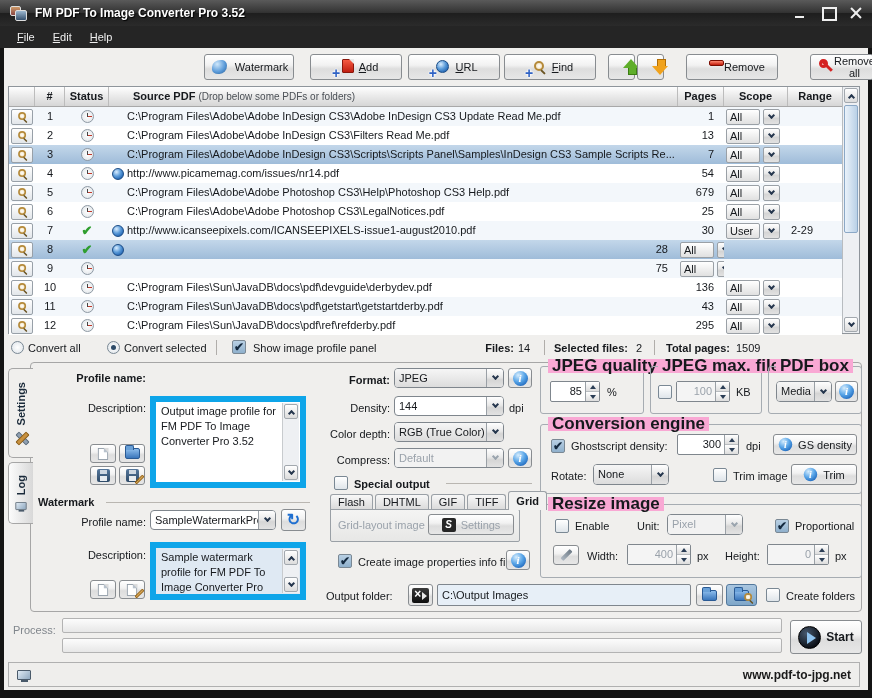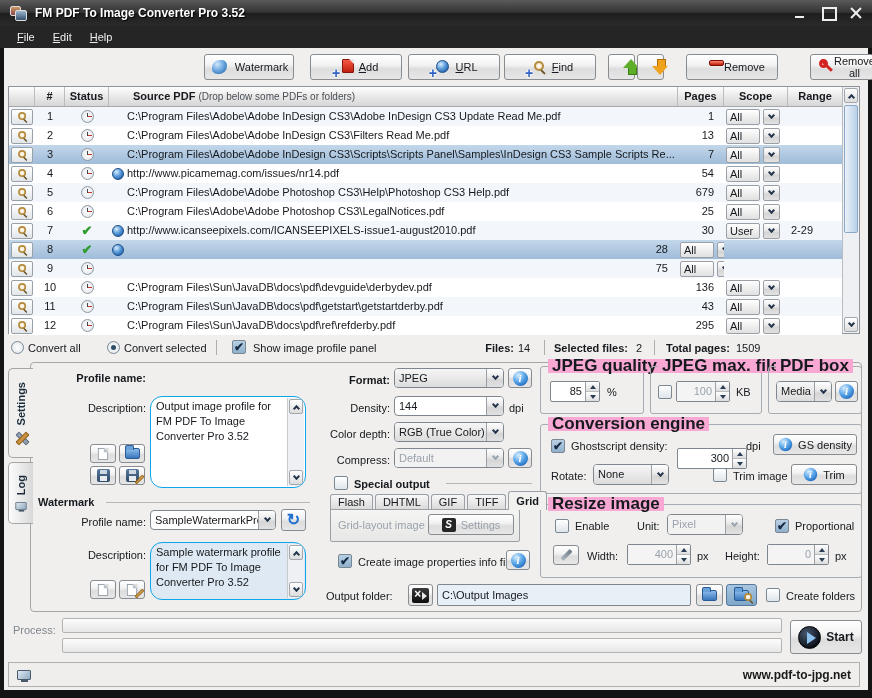--- a/index.html
+++ b/index.html
@@ -121,21 +121,21 @@
   .radio.sel::after { content:''; position:absolute; left:3px; top:3px; width:5px; height:5px; border-radius:50%; background:#2c4a68; }
 
   
   .lbl { position:absolute; font-size:11px; line-height:20px; white-space:nowrap; }
   .lbl.r { text-align:right; } .lbl.b { font-weight:bold; } .lbl.dim { color:#9aa2ab; } .lbl.gray { color:#80868c; }
   .hline { position:absolute; height:1px; background:#b9b6b1; }
 
   
   .input { position:absolute; border:1px solid #7f868d; border-radius:2px; background:#fff; font:11px "Liberation Sans",sans-serif; padding:0 4px; color:#16191d; }
   .input.blue { background:#e7eff7; }
-  .tarea { position:absolute; border:1px solid #0ea5e9; border-radius:12px; background:#fff; font-size:11px; line-height:15px; padding:2px 22px 13px 5px; overflow:hidden; }
+  .tarea { position:absolute; border:6px solid #0ea5e9; border-radius:0; background:#fff; font-size:11px; line-height:15px; padding:2px 22px 13px 5px; overflow:hidden; }
   .tarea.blue { background:#dfe9f3; }
   .vscroll { position:absolute; right:1px; top:1px; bottom:1px; width:17px; background:#eef0f3; border-left:1px solid #c8cbce; }
   .sarr { position:absolute; left:1px; right:1px; height:15px; background:linear-gradient(#fff,#dcdcdc); border:1px solid #a2a8ae; border-radius:2px; display:flex; align-items:center; justify-content:center; }
   .sarr.top { top:1px; } .sarr.bot { bottom:1px; }
   .sthumb { position:absolute; left:1px; right:1px; top:18px; height:128px; background:linear-gradient(90deg,#eaf2fa,#b9d0e6); border:1px solid #8ba8c6; border-radius:2px; }
 
   
   .table { position:absolute; left:4px; top:38px; width:852px; height:248px; border:1px solid #8f959b; background:#fff; }
   .thead, .trow { display:grid; grid-template-columns:26px 30px 44px 18px 1fr 46px 64px 54px; width:833px; }
   .thead { height:20px; background:linear-gradient(#fefefe,#e7e7e7 55%,#d6d6d6); border-bottom:1px solid #a8a8a8; font-weight:bold; }
@@ -772,21 +772,21 @@
       </span>
       <button class="btn" style="left:66px;top:14px;width:23px;height:21px">
           <i class="ico-info">i</i>
         </button>
     </div>
 
     <div class="group" style="left:536px;top:376px;width:322px;height:70px">
       <span class="legend">Conversion engine</span>
       <span class="cb checked" style="left:10px;top:14px"></span>
       <span class="lbl gl-el" style="left:30px;top:11px">Ghostscript density:</span>
-      <span class="spin gl-el" style="left:136px;top:23px;width:70px;height:21px">
+      <span class="spin gl-el" style="left:136px;top:9px;width:62px;height:21px">
         <span class="sval">300</span>
         <span class="sbtns">
             <span class="sb">
               <i class="tri up"></i>
             </span>
             <span class="sb">
               <i class="tri dn"></i>
             </span>
           </span>
       </span>

